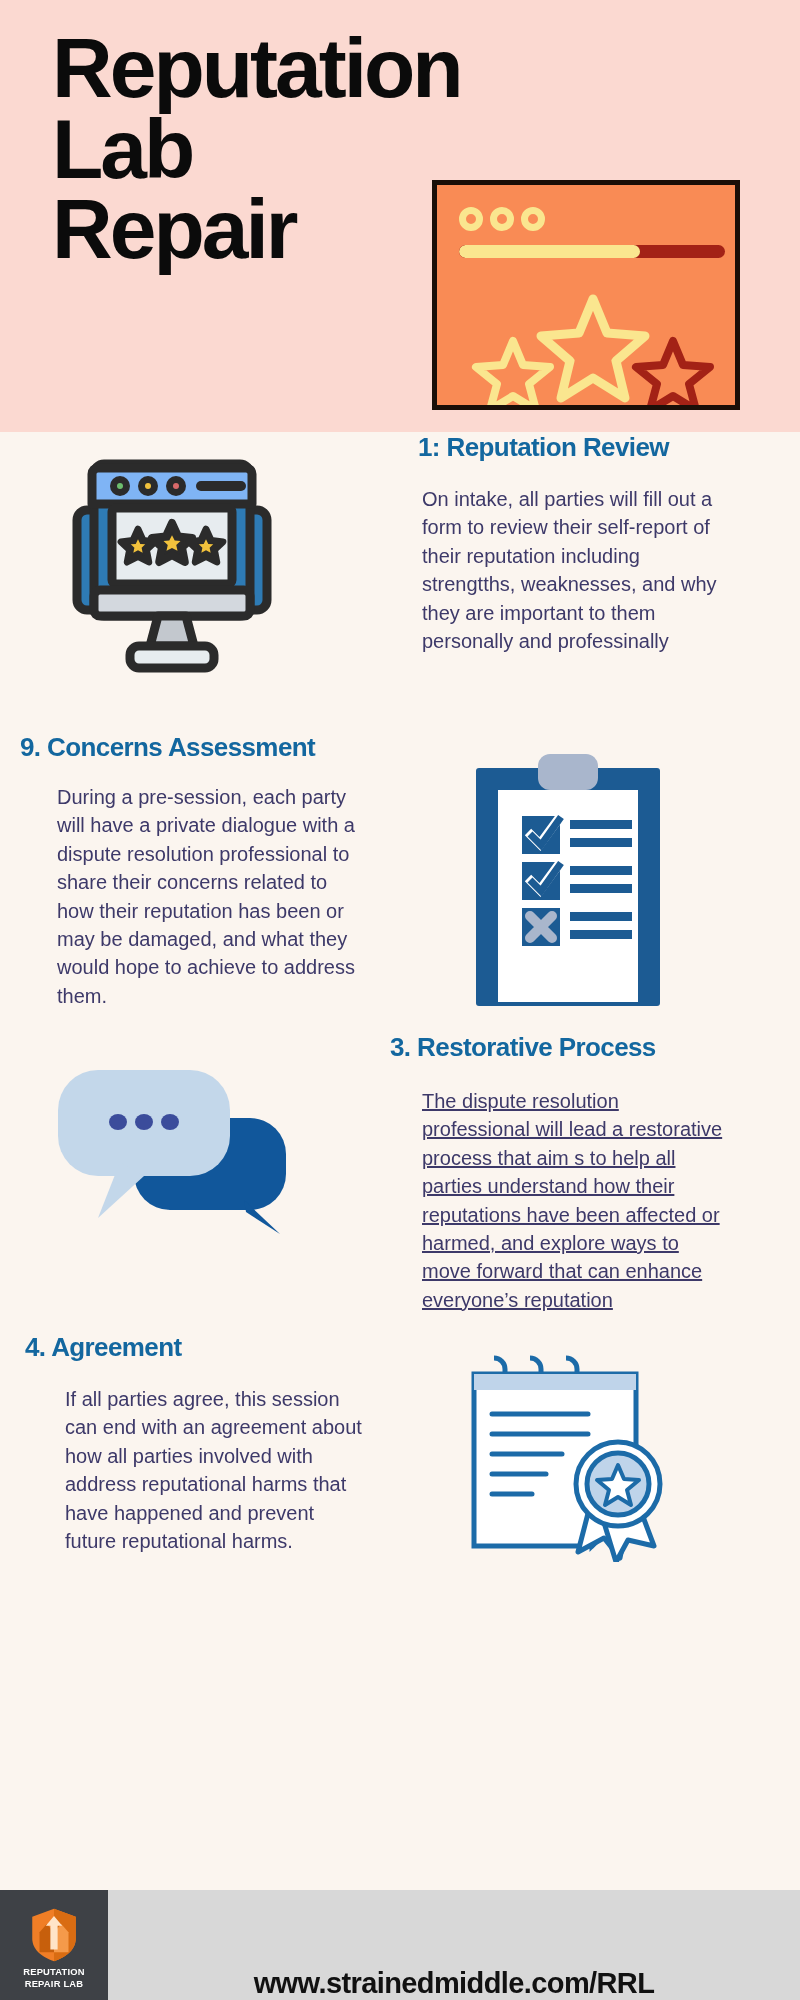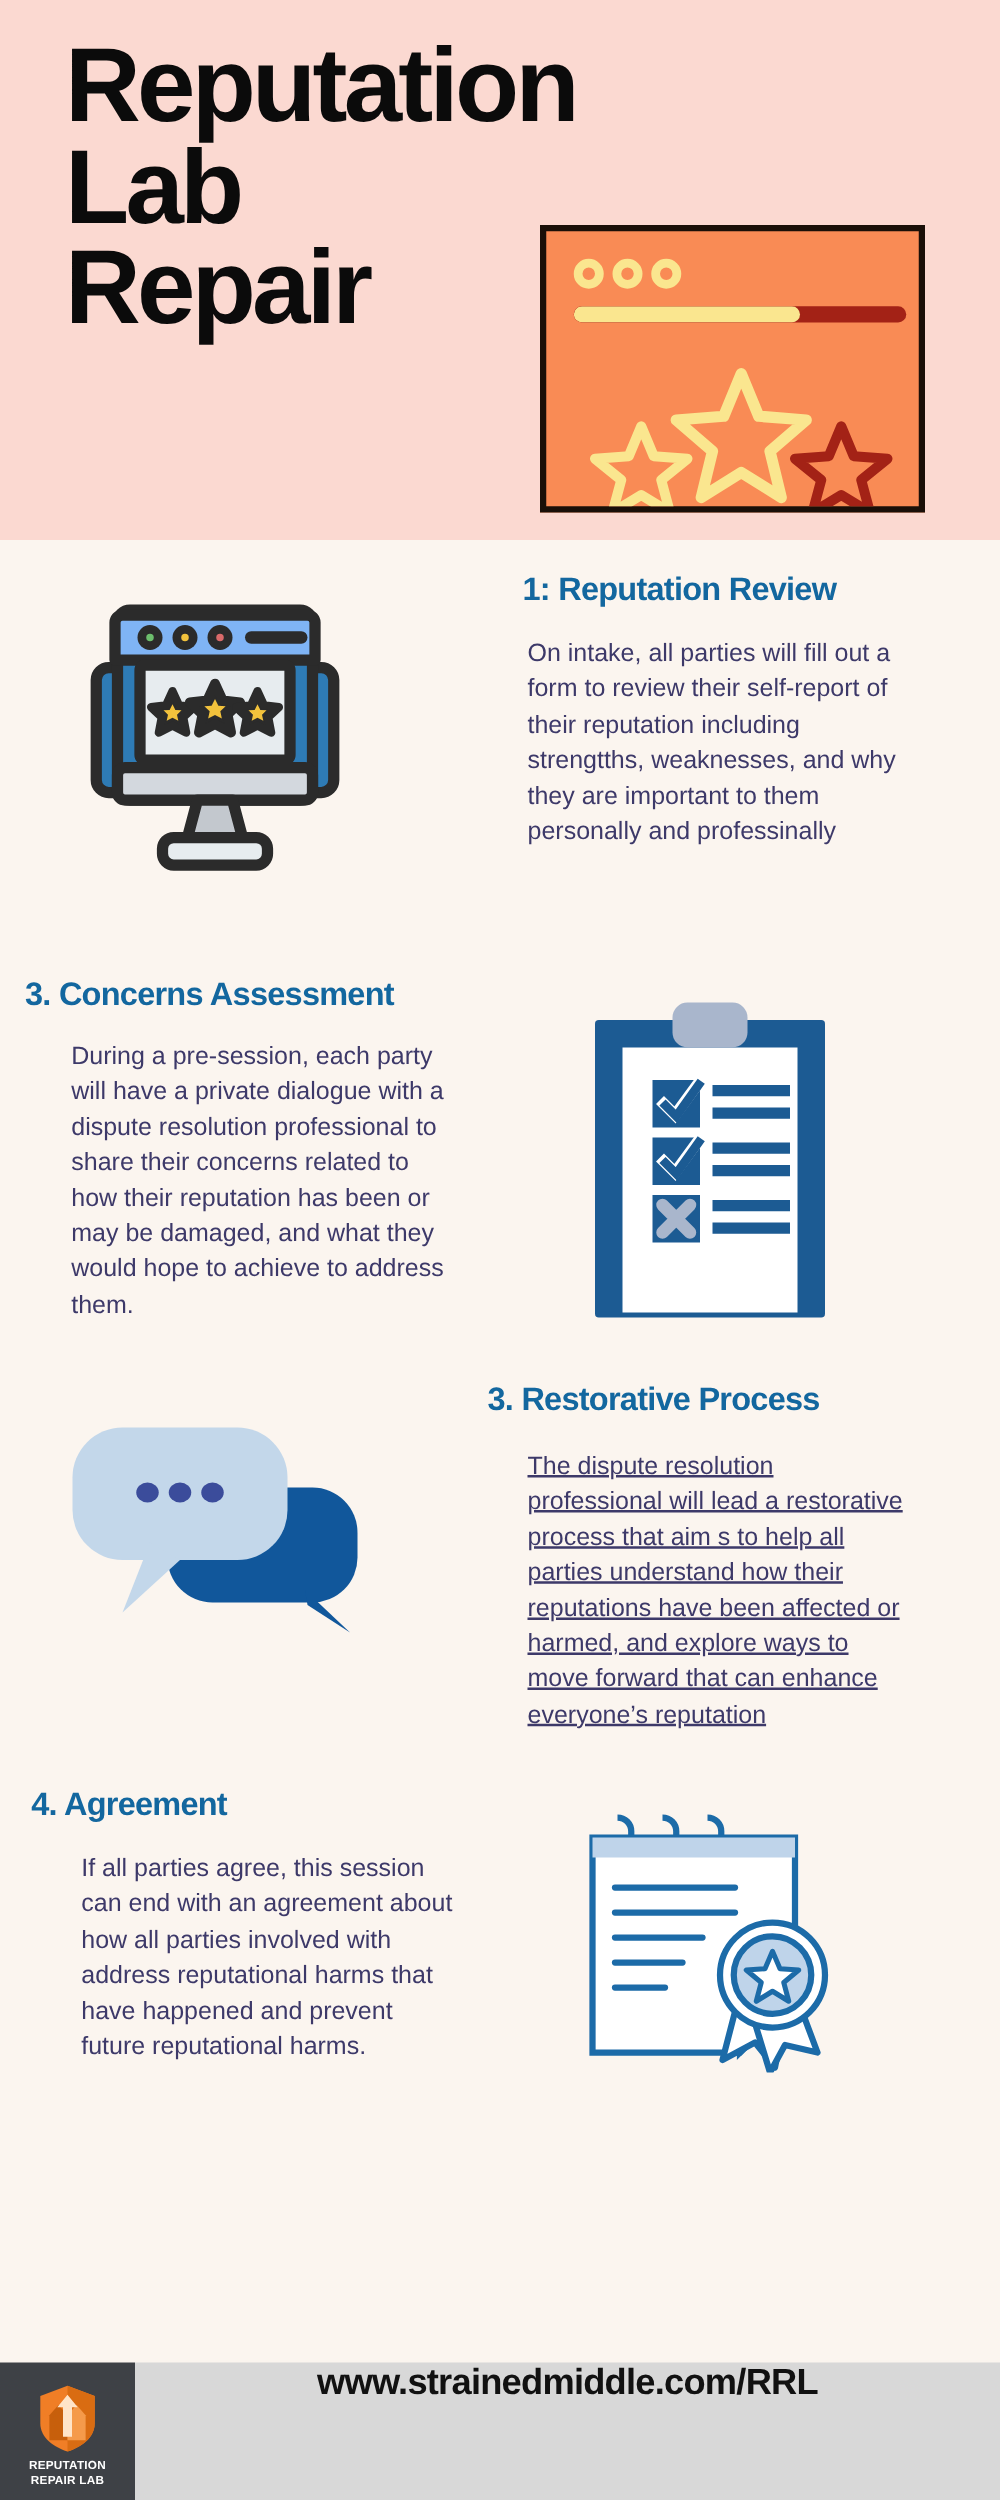--- a/index.html
+++ b/index.html
@@ -51,21 +51,21 @@
   }
   .hero-bar-fill {
     height:100%; width:68%; background:#FAE68F; border-radius:7px;
   }
   .hero-stars { position:absolute; left:18px; top:100px; width:276px; height:120px; }
   .hero-stars svg { position:absolute; }
 
   
   .body-area { position:relative; width:800px; background:#FBF5EF; }
 
-  .section { position:relative; width:688px;margin-top:24px; }
+  .section { position:relative; width:688px; }
   .sec-head {
     color:#13679F;
     font-weight:bold;
     font-size:26px;
     letter-spacing:-0.6px;
     font-family:"Liberation Sans", sans-serif;
   }
   .sec-body {
     color:#3D3969;
     font-size:20px;
@@ -121,21 +121,21 @@
     font-weight:bold;
     line-height:1.22;
     text-align:center;
     letter-spacing:0.2px;
     margin-top:3px;
     font-family:"Liberation Sans", sans-serif;
   }
   .url-bar {
     flex:1; height:110px;
     background:#D8D8D8;
-    display:flex; align-items:flex-start; justify-content:center;
+    display:flex; align-items:flex-end; justify-content:center;
   }
   .url-text {
     font-size:29px; font-weight:bold;
     color:#111111; letter-spacing:-0.6px;
     font-family:"Liberation Sans", sans-serif;
   }
 </style>
 </head>
 <body>
 
@@ -218,21 +218,21 @@
       </svg>
     </div>
     <div class="txt">
       <div class="sec-head">1: Reputation Review</div>
       <div class="sec-body">On intake, all parties will fill out a form to review their self-report of their reputation including strengtths, weaknesses, and why they are important to them personally and professinally</div>
     </div>
   </div>
 
   <div class="section" id="sec2">
     <div class="txt">
-      <div class="sec-head">3. Concerns Assessment</div>
+      <div class="sec-head">9. Concerns Assessment</div>
       <div class="sec-body">During a pre-session, each party will have a private dialogue with a dispute resolution professional to share their concerns related to how their reputation has been or may be damaged, and what they would hope to achieve to address them.</div>
     </div>
     <div class="art">
       <svg viewBox="0 0 200 260" width="200" height="260">
         <rect x="8" y="18" width="184" height="238" rx="3" fill="#1C5B93"></rect>
         <rect x="30" y="40" width="140" height="212" fill="#FFFFFF"></rect>
         <rect x="70" y="4" width="60" height="36" rx="12" fill="#A9B6CC"></rect>
 
         <rect x="54" y="66" width="38" height="38" fill="#1C5B93"></rect>
         <path d="M60 82 l12 12 l22 -30" fill="none" stroke="#FFFFFF" stroke-width="9"></path>

